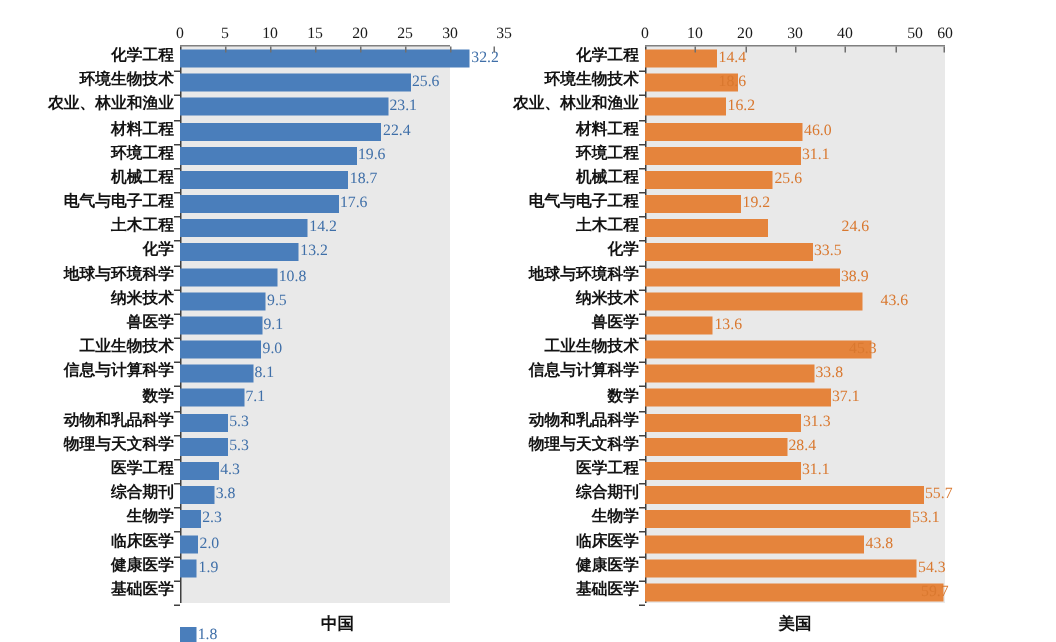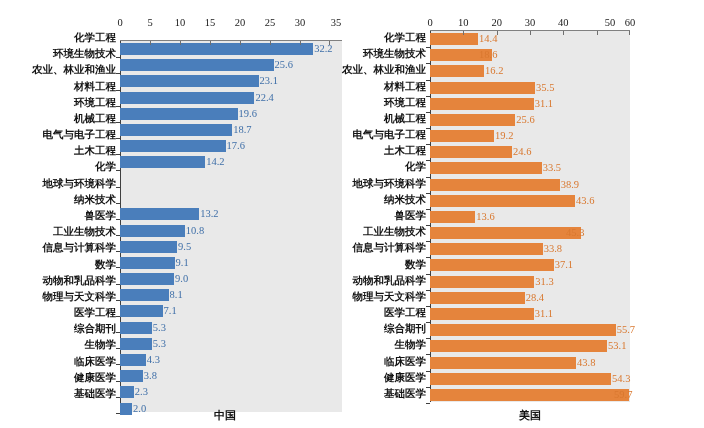--- a/index.html
+++ b/index.html
@@ -128,21 +128,21 @@
         <div class="cat" style="top: 234.522px; right: 0px;">数学</div>
         <div class="cat" style="top: 250.696px; right: 0px;">动物和乳品科学</div>
         <div class="cat" style="top: 266.87px; right: 0px;">物理与天文科学</div>
         <div class="cat" style="top: 283.043px; right: 0px;">医学工程</div>
         <div class="cat" style="top: 299.217px; right: 0px;">综合期刊</div>
         <div class="cat" style="top: 315.391px; right: 0px;">生物学</div>
         <div class="cat" style="top: 331.565px; right: 0px;">临床医学</div>
         <div class="cat" style="top: 347.739px; right: 0px;">健康医学</div>
         <div class="cat" style="top: 363.913px; right: 0px;">基础医学</div>
       </div>
-    <div class="plot" id="plot-cn" style="left: 120px; top: 40px; width: 222px; height: 372px; background: rgb(233, 233, 233);">
+    <div class="plot" id="plot-cn" style="left: 120px; top: 30px; width: 180px; height: 372px; background: rgb(233, 233, 233);">
       <div class="axis-line-left"></div>
       <div class="rows" id="rows-cn">
           <div class="row" style="height: 16.1739px;">
             <div class="bar blue" style="width: 193.2px; background: rgb(74, 126, 187);"></div>
             <div class="val blue" style="left: 194.2px; color: rgb(63, 111, 168);">32.2</div>
           </div>
           <div class="row" style="height: 16.1739px;">
             <div class="bar blue" style="width: 153.6px; background: rgb(74, 126, 187);"></div>
             <div class="val blue" style="left: 154.6px; color: rgb(63, 111, 168);">25.6</div>
           </div>
@@ -163,21 +163,21 @@
             <div class="val blue" style="left: 113.2px; color: rgb(63, 111, 168);">18.7</div>
           </div>
           <div class="row" style="height: 16.1739px;">
             <div class="bar blue" style="width: 105.6px; background: rgb(74, 126, 187);"></div>
             <div class="val blue" style="left: 106.6px; color: rgb(63, 111, 168);">17.6</div>
           </div>
           <div class="row" style="height: 16.1739px;">
             <div class="bar blue" style="width: 85.2px; background: rgb(74, 126, 187);"></div>
             <div class="val blue" style="left: 86.2px; color: rgb(63, 111, 168);">14.2</div>
           </div>
-          <div class="row" style="height: 16.1739px; margin-top: 36px;">
+          <div class="row" style="height: 16.1739px;">
             <div class="bar blue" style="width: 79.2px; background: rgb(74, 126, 187);"></div>
             <div class="val blue" style="left: 80.2px; color: rgb(63, 111, 168);">13.2</div>
           </div>
           <div class="row" style="height: 16.1739px;">
             <div class="bar blue" style="width: 64.8px; background: rgb(74, 126, 187);"></div>
             <div class="val blue" style="left: 65.8px; color: rgb(63, 111, 168);">10.8</div>
           </div>
           <div class="row" style="height: 16.1739px;">
             <div class="bar blue" style="width: 57px; background: rgb(74, 126, 187);"></div>
             <div class="val blue" style="left: 58px; color: rgb(63, 111, 168);">9.5</div>
@@ -214,20 +214,24 @@
             <div class="bar blue" style="width: 22.8px; background: rgb(74, 126, 187);"></div>
             <div class="val blue" style="left: 23.8px; color: rgb(63, 111, 168);">3.8</div>
           </div>
           <div class="row" style="height: 16.1739px;">
             <div class="bar blue" style="width: 13.8px; background: rgb(74, 126, 187);"></div>
             <div class="val blue" style="left: 14.8px; color: rgb(63, 111, 168);">2.3</div>
           </div>
           <div class="row" style="height: 16.1739px;">
             <div class="bar blue" style="width: 12px; background: rgb(74, 126, 187);"></div>
             <div class="val blue" style="left: 13px; color: rgb(63, 111, 168);">2.0</div>
+          </div>
+          <div class="row" style="height: 16.1739px;">
+            <div class="bar blue" style="width: 11.4px; background: rgb(74, 126, 187);"></div>
+            <div class="val blue" style="left: 12.4px; color: rgb(63, 111, 168);">1.9</div>
           </div>
           <div class="row" style="height: 16.1739px; margin-top: 29px;">
             <div class="bar blue" style="width: 10.8px; background: rgb(74, 126, 187);"></div>
             <div class="val blue" style="left: 11.8px; color: rgb(63, 111, 168);">1.8</div>
           </div>
         </div>
     <div class="tick-top" style="left: 30px;"></div>
         <div class="tick-top" style="left: 60px;"></div>
         <div class="tick-top" style="left: 90px;"></div>
         <div class="tick-top" style="left: 120px;"></div>
@@ -306,49 +310,49 @@
           <div class="row" style="height: 16.1739px;">
             <div class="bar orange" style="width: 62px; background: rgb(229, 132, 60);"></div>
             <div class="val orange" style="left: 49px; color: rgb(217, 120, 47);">18.6</div>
           </div>
           <div class="row" style="height: 16.1739px;">
             <div class="bar orange" style="width: 54px; background: rgb(229, 132, 60);"></div>
             <div class="val orange" style="left: 55px; color: rgb(217, 120, 47);">16.2</div>
           </div>
           <div class="row" style="height: 16.1739px;">
             <div class="bar orange" style="width: 105px; background: rgb(229, 132, 60);"></div>
-            <div class="val orange" style="left: 106px; color: rgb(217, 120, 47);">35.5</div>
+            <div class="val orange" style="left: 106px; color: rgb(217, 120, 47);">46.0</div>
           </div>
           <div class="row" style="height: 16.1739px;">
             <div class="bar orange" style="width: 103.667px; background: rgb(229, 132, 60);"></div>
             <div class="val orange" style="left: 104.667px; color: rgb(217, 120, 47);">31.1</div>
           </div>
           <div class="row" style="height: 16.1739px;">
             <div class="bar orange" style="width: 85.3333px; background: rgb(229, 132, 60);"></div>
             <div class="val orange" style="left: 86.3333px; color: rgb(217, 120, 47);">25.6</div>
           </div>
           <div class="row" style="height: 16.1739px;">
             <div class="bar orange" style="width: 64px; background: rgb(229, 132, 60);"></div>
             <div class="val orange" style="left: 65px; color: rgb(217, 120, 47);">19.2</div>
           </div>
           <div class="row" style="height: 16.1739px;">
             <div class="bar orange" style="width: 82px; background: rgb(229, 132, 60);"></div>
-            <div class="val orange" style="left: 83px; color: rgb(217, 120, 47);">24.6</div>
+            <div class="val orange" style="left: 83px; color: rgb(217, 120, 47); padding-left: 48px;">24.6</div>
           </div>
           <div class="row" style="height: 16.1739px;">
             <div class="bar orange" style="width: 111.667px; background: rgb(229, 132, 60);"></div>
             <div class="val orange" style="left: 112.667px; color: rgb(217, 120, 47);">33.5</div>
           </div>
           <div class="row" style="height: 16.1739px;">
             <div class="bar orange" style="width: 129.667px; background: rgb(229, 132, 60);"></div>
             <div class="val orange" style="left: 130.667px; color: rgb(217, 120, 47);">38.9</div>
           </div>
           <div class="row" style="height: 16.1739px;">
             <div class="bar orange" style="width: 145.333px; background: rgb(229, 132, 60);"></div>
-            <div class="val orange" style="left: 146px; color: rgb(217, 120, 47);">43.6</div>
+            <div class="val orange" style="left: 157px; color: rgb(217, 120, 47);">43.6</div>
           </div>
           <div class="row" style="height: 16.1739px;">
             <div class="bar orange" style="width: 45.3333px; background: rgb(229, 132, 60);"></div>
             <div class="val orange" style="left: 46.3333px; color: rgb(217, 120, 47);">13.6</div>
           </div>
           <div class="row" style="height: 16.1739px;">
             <div class="bar orange" style="width: 151px; background: rgb(229, 132, 60);"></div>
             <div class="val orange" style="left: 136px; color: rgb(217, 120, 47);">45.3</div>
           </div>
           <div class="row" style="height: 16.1739px;">

